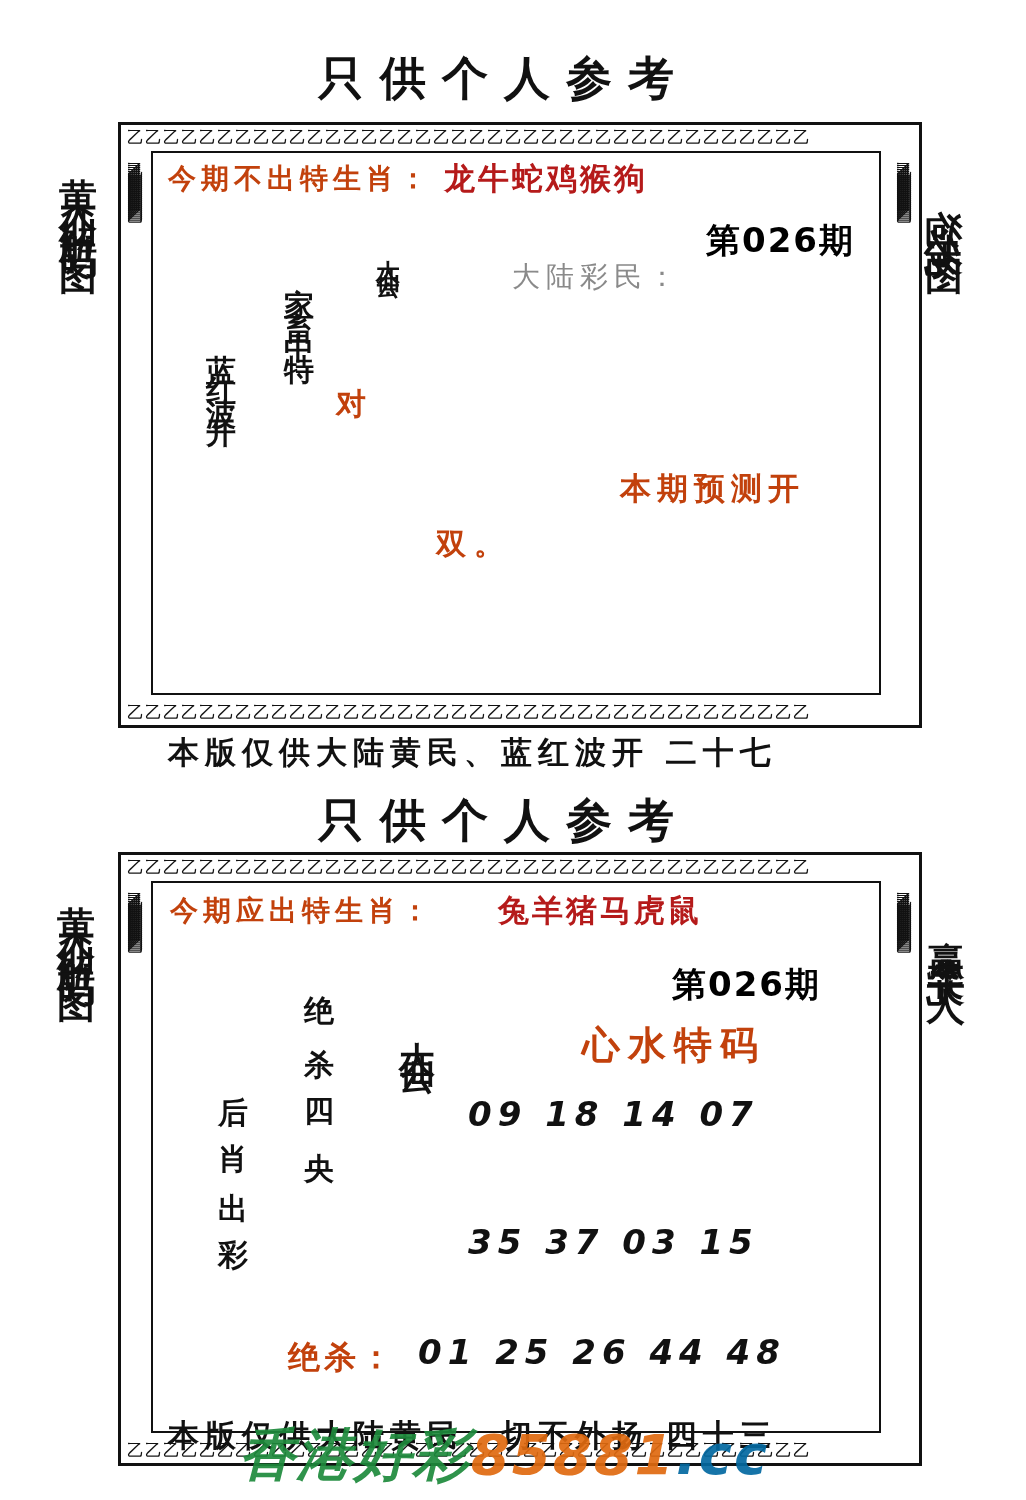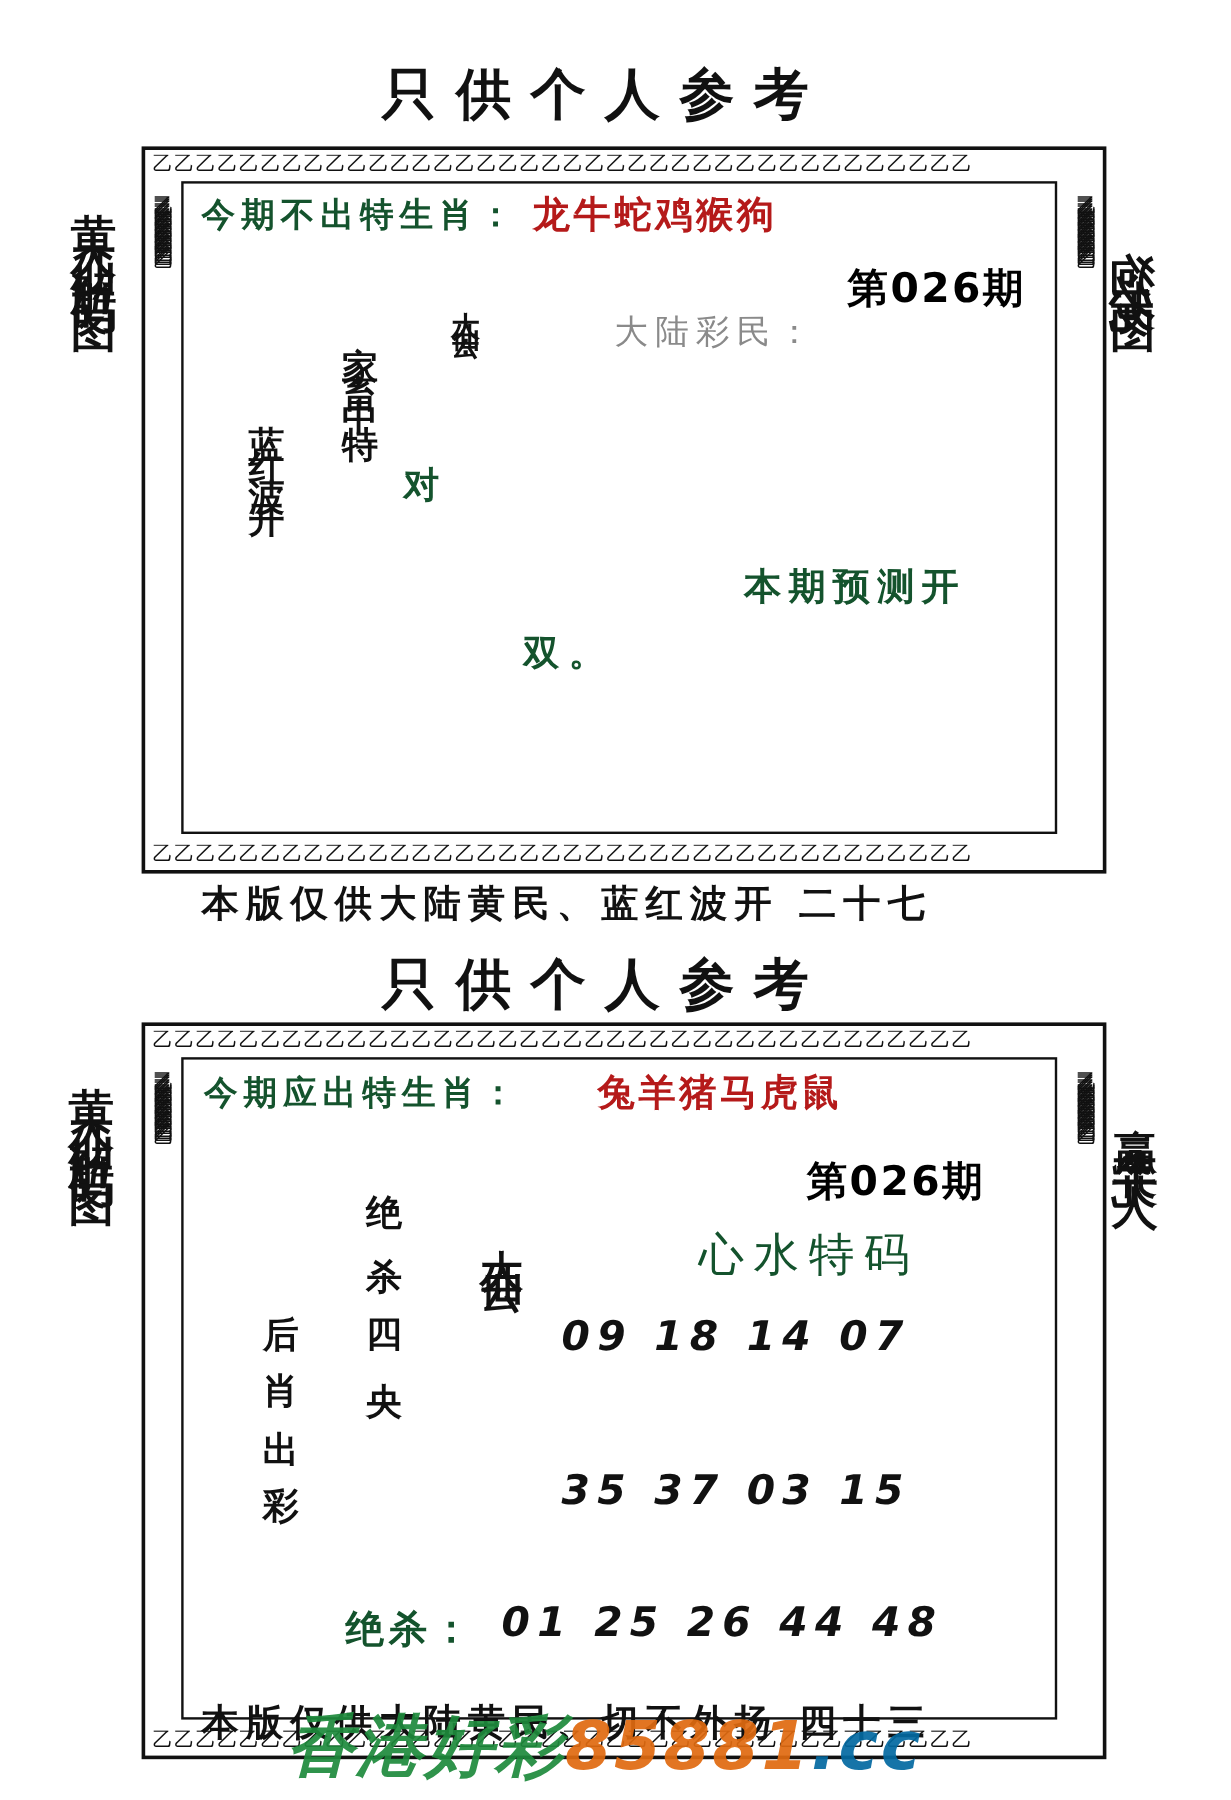--- a/index.html
+++ b/index.html
@@ -8,21 +8,21 @@
     background:#fff;
     font-family:"DejaVu Sans", sans-serif;
     position:relative;
     overflow:hidden;
   }
   .page{position:absolute;left:0;top:0;width:1008px;height:1500px;}
 
   
   .hand{
     font-family:"DejaVu Sans", sans-serif;
-    color:#14532d;
+    color:#c2410c;
     letter-spacing:2px;
   }
   .red{color:#b51a1a;}
   .grey{color:#8a8a8a;}
 
   
   .banner{
     position:absolute;
     width:100%;
     text-align:center;
@@ -177,21 +177,21 @@
     </div>
 
     <div class="vtitle" style="left:50px;top:876px;height:540px;">黄大仙解码图</div>
     <div class="vtitle mirror" style="left:920px;top:910px;height:380px;">赢弃无人</div>
 
     <div class="t hand" style="left:170px;top:892px;font-size:28px;font-weight:bold;letter-spacing:5px;">今期应出特生肖：</div>
     <div class="t hand red" style="left:498px;top:890px;font-size:31px;font-weight:bold;letter-spacing:3px;font-family:Liberation Mono, monospace;">兔羊猪马虎鼠</div>
 
     <div class="issue" style="left:672px;top:962px;">第026期</div>
 
-    <div class="t hand" style="left:582px;top:1020px;font-size:38px;font-weight:normal;letter-spacing:8px;">心水特码</div>
+    <div class="t hand" style="left:582px;top:1020px;font-size:38px;font-weight:bold;letter-spacing:8px;">心水特码</div>
 
     <div class="vcol" style="left:392px;top:1012px;height:200px;font-size:36px;letter-spacing:12px;">大仙云</div>
 
     <div class="vcol" style="left:212px;top:1072px;height:300px;font-size:30px;letter-spacing:48px;">后肖出彩</div>
     <div class="vcol" style="left:298px;top:972px;height:390px;font-size:30px;letter-spacing:52px;">绝杀四央</div>
 
     <div class="numrow" style="left:468px;top:1094px;">09 18 14 07</div>
     <div class="numrow" style="left:468px;top:1222px;">35 37 03 15</div>
 
     <div class="t hand" style="left:288px;top:1336px;font-size:32px;font-weight:bold;letter-spacing:4px;">绝杀：</div>

